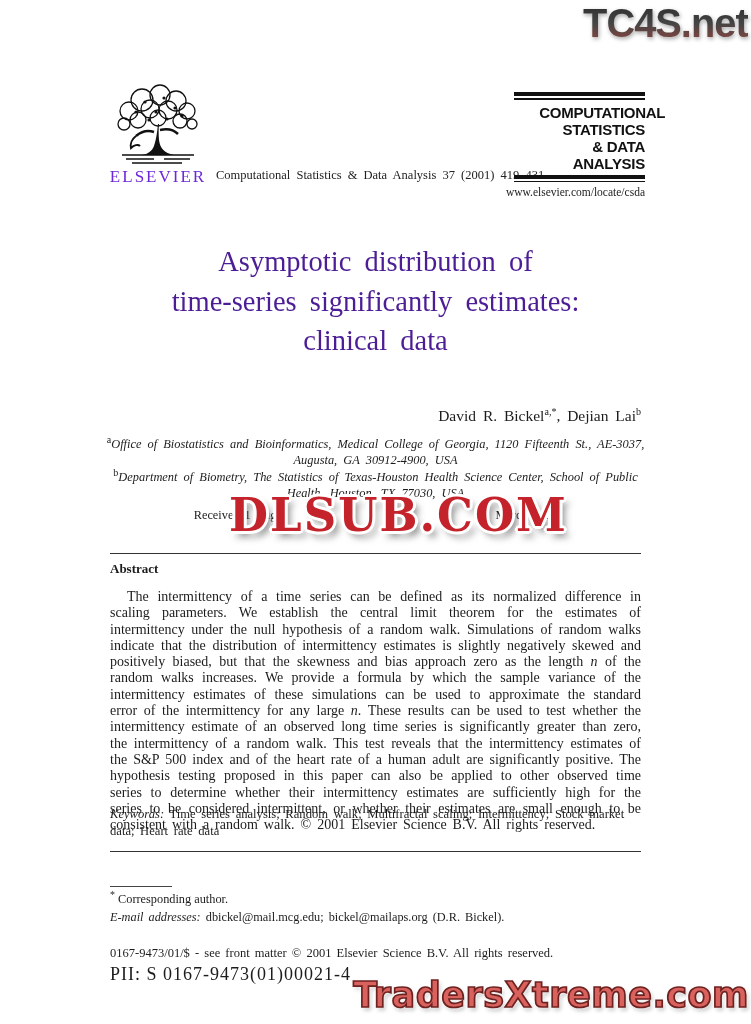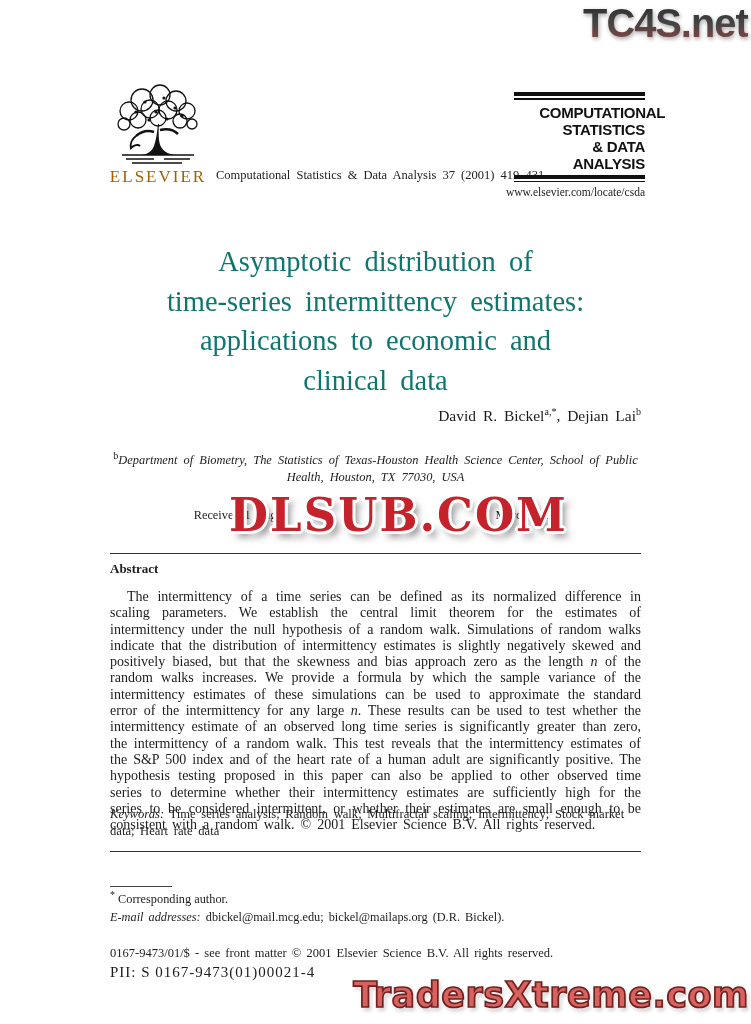--- a/index.html
+++ b/index.html
@@ -6,33 +6,33 @@
   html,body { background:#ffffff; }
   body { font-family:"Liberation Serif", serif; color:#1c1c1c; }
   #page {
     position:relative; width:751px; height:1024px; background:#ffffff;
     overflow:hidden; margin:0 auto;
   }
 
   
   .tree-logo { position:absolute; left:108px; top:84px; width:100px; text-align:center; }
   .tree-logo svg { display:block; margin:0 auto; }
-  .publisher-name { font-size:17px; letter-spacing:2px; margin-top:1px; color:#a16207; }
+  .publisher-name { font-size:17px; letter-spacing:2px; margin-top:1px; color:#6d28d9; }
 
   .journal-line { position:absolute; left:216px; top:168px; font-size:12.5px; word-spacing:3px; color:#222; }
 
   .journal-logo-box { position:absolute; left:514px; top:92px; width:131px; }
   .rule-thick { height:4px; background:#111; }
   .rule-thin  { height:1.5px; background:#111; margin-top:2px; }
   .journal-logo-text { padding:4px 0 3px 0; text-align:right; font-family:"Liberation Sans", sans-serif; font-weight:700; font-size:15.5px; line-height:17px; color:#111; letter-spacing:-0.3px;margin-left:22px; }
   .journal-logo-text div { transform:scaleX(0.97); transform-origin:right center; }
   .website-line { position:absolute; right:106px; top:186px; font-size:11.5px; color:#222; }
 
   
-  .title-block { position:absolute; left:85px; top:242px; width:581px; text-align:center; font-size:28.5px; line-height:39.5px; word-spacing:6px; color:#0f766e; }
+  .title-block { position:absolute; left:85px; top:242px; width:581px; text-align:center; font-size:28.5px; line-height:39.5px; word-spacing:6px; color:#4c1d95; }
   .authors-line { position:absolute; left:110px; top:407px; width:531px; text-align:right; font-size:15.5px; word-spacing:3px; }
   .authors-line sup, .affil sup, .fn-sup { font-size:10px; vertical-align:super; line-height:0; }
   .affils { position:absolute; left:102px; top:436px; width:547px; text-align:center; font-size:12.4px; line-height:16.4px; font-style:italic; word-spacing:3px; }
   .affil sup { font-style:normal; }
 
   .received-line { position:absolute; left:110px; top:508px; width:531px; display:flex; justify-content:center; align-items:baseline; font-size:12.3px; word-spacing:2px; }
   .received-spacer { display:inline-block; width:208px; }
 
   
   .rule-full { position:absolute; left:110px; width:531px; height:1px; background:#333; }
@@ -44,21 +44,21 @@
 
   .keywords-block { position:absolute; left:110px; top:806px; width:531px; font-size:12.6px; line-height:17px; word-spacing:2.5px; }
   .kw-label { font-style:italic;margin-top:16px; }
 
   
   .fn-rule { position:absolute; left:110px; top:886px; width:62px; height:1px; background:#444; }
   .fn-corresponding { position:absolute; left:110px; top:892px; font-size:12.3px; }
   .fn-email { position:absolute; left:110px; top:910px; font-size:12.3px; word-spacing:2px; }
   .email-label { font-style:italic; }
   .imprint-front { position:absolute; left:110px; top:946px; font-size:12.5px; word-spacing:2px; }
-  .imprint-pii { position:absolute; left:110px; top:964px; font-size:15px; letter-spacing:1px; }
+  .imprint-pii { position:absolute; left:110px; top:964px; font-size:18px; letter-spacing:1px; }
 
   
   .wm-tc4s {
     position:absolute; top:0px; right:3px;
     font-family:"Liberation Sans", sans-serif; font-weight:800; font-size:41px; letter-spacing:-1px;
     background:linear-gradient(180deg,#2e2e2e 8%,#454545 50%,#7c4540 82%,#9c5750 100%);
     -webkit-background-clip:text; background-clip:text; color:transparent;
     filter:drop-shadow(1px 2px 2px rgba(0,0,0,0.35));
     transform:scaleX(0.97); transform-origin:right top;
   }
@@ -133,30 +133,30 @@
       <div>&amp; DATA ANALYSIS</div>
     </div>
     <div class="rule-thick"></div>
     <div class="rule-thin"></div>
   </div>
 
   <div class="website-line">www.elsevier.com/locate/csda</div>
 
   <div class="title-block">
     <div>Asymptotic distribution of</div>
-    <div>time-series intermittency estimates:</div>
-    <div>applications to economic and</div>
+    <div>time-series significantly estimates:</div>
     <div>clinical data</div>
   </div>
 
   <div class="authors-line">
     <span>David R. Bickel</span><sup>a,*</sup><span>, </span><span>Dejian Lai</span><sup>b</sup>
   </div>
 
   <div class="affils">
+    <span class="affil"><sup>a</sup><span>Office of Biostatistics and Bioinformatics, Medical College of Georgia, 1120 Fifteenth St., AE-3037, Augusta, GA 30912-4900, USA</span></span>
     <br>
     <span class="affil"><sup>b</sup><span>Department of Biometry, The Statistics of Texas-Houston Health Science Center, School of Public Health, Houston, TX 77030, USA</span></span>
   </div>
 
   <div class="received-line">
     <span>Received 1 Aug</span>
     <span class="received-spacer"></span>
     <span>1 March 2001</span>
   </div>
 

